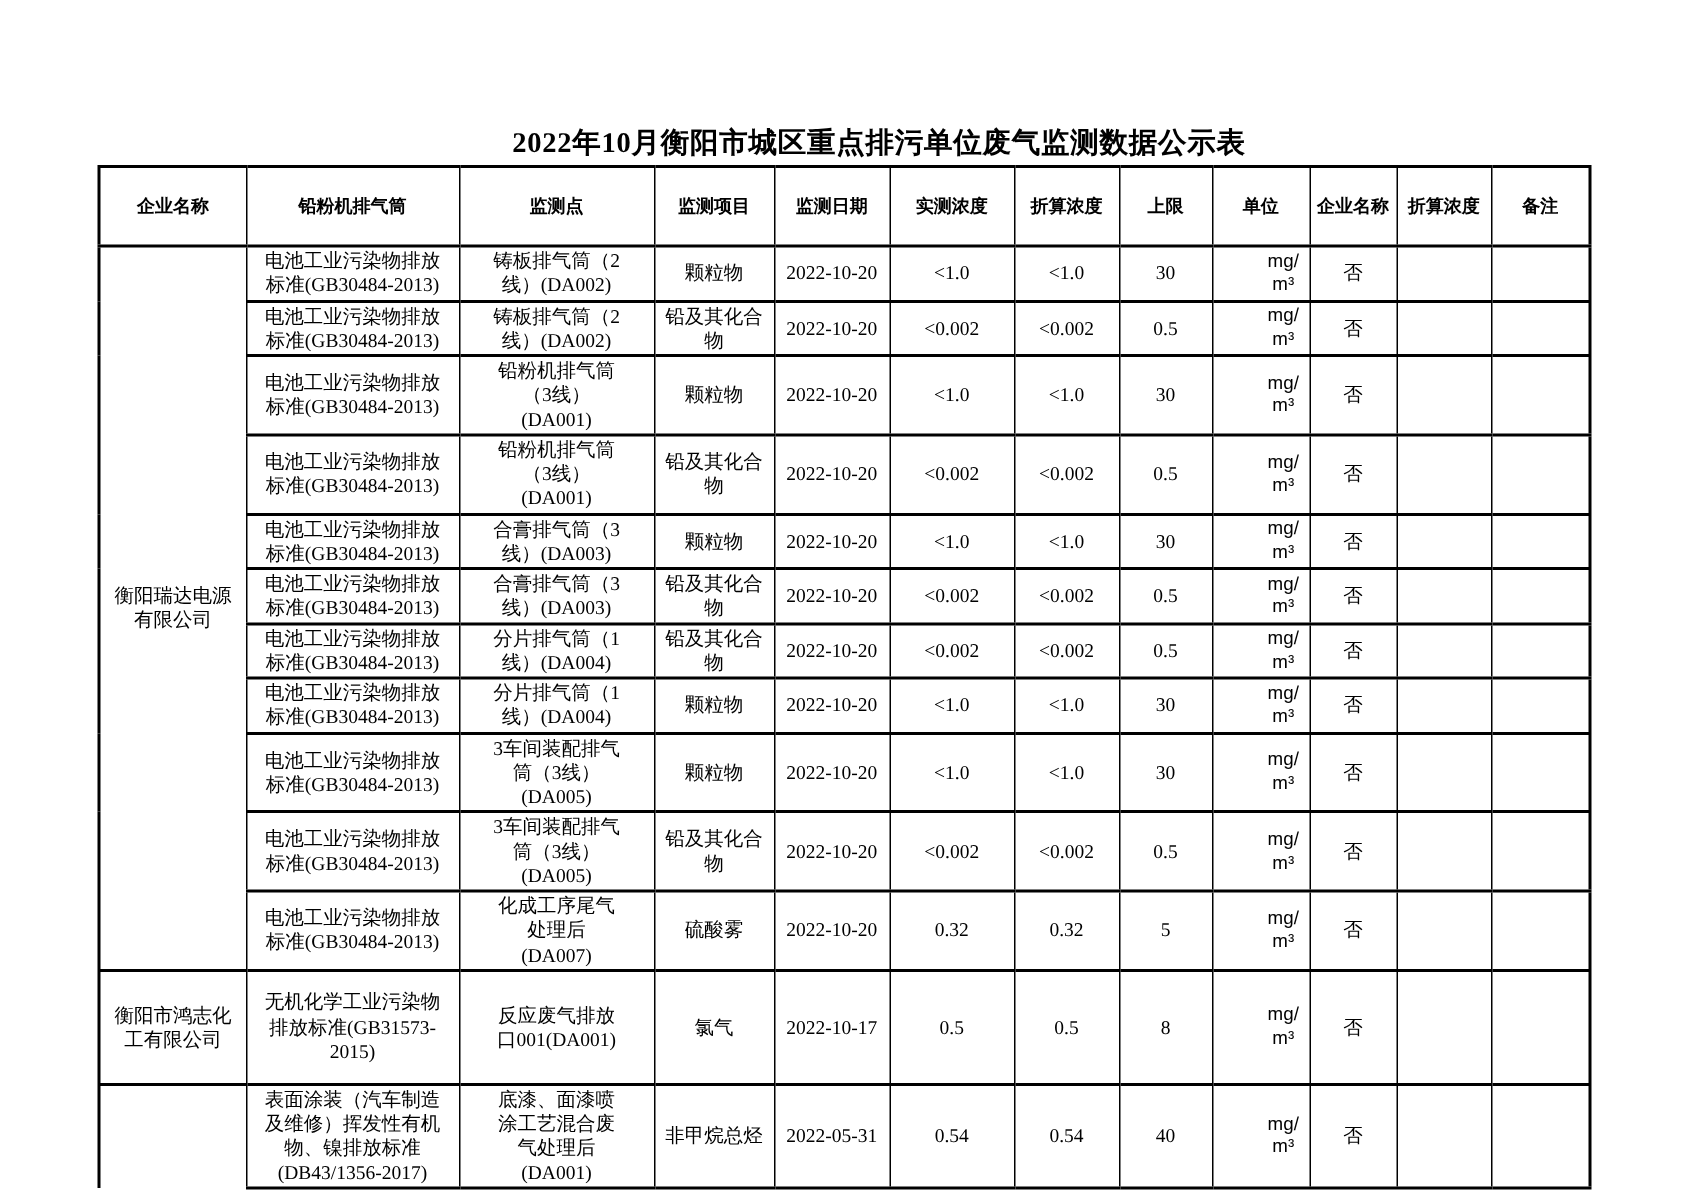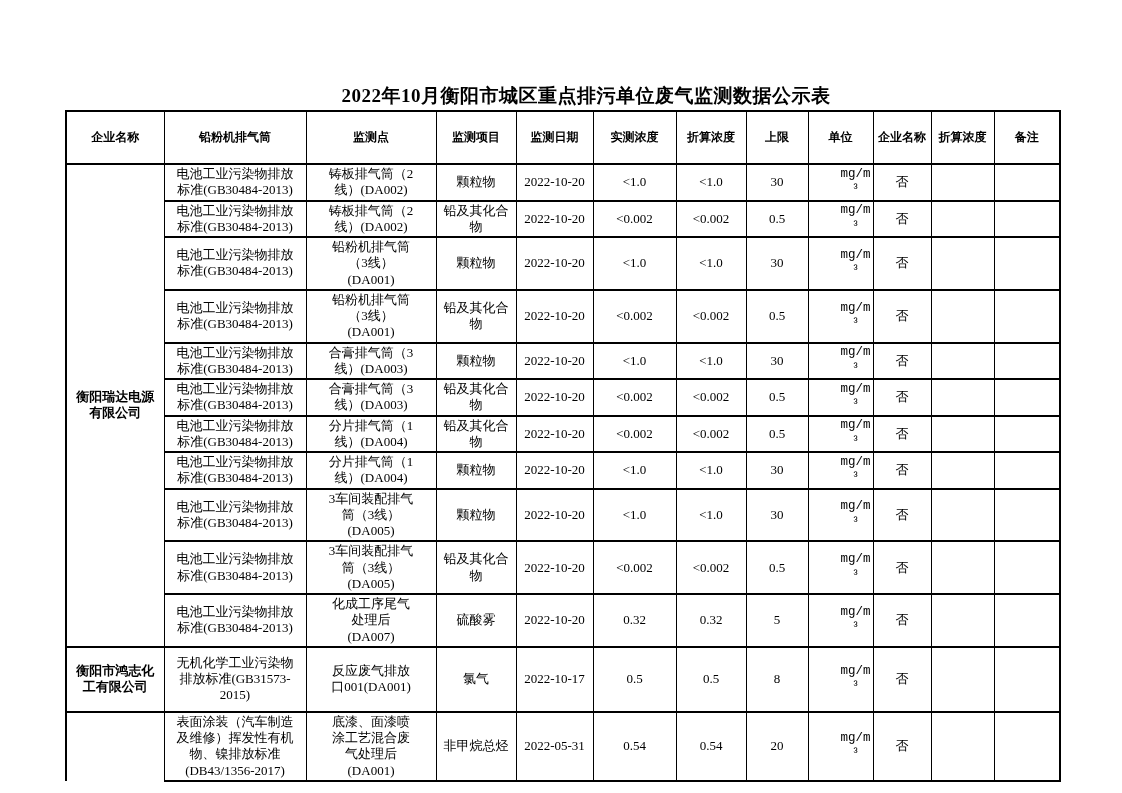--- a/index.html
+++ b/index.html
@@ -49,27 +49,27 @@
     overflow: hidden;
     word-break: break-word;
   }
   th {
     font-size: 12px;
     font-weight: bold;
     padding: 18px 1px;
   }
   thead tr { height: 40px; }
   tr.r    { height: 36px; }
-  tr.r12  { height: 65px; }
+  tr.r12  { height: 76px; }
   tr.r13  { height: 65px; margin-left: 34px; }
-  td.co   { padding: 1px 3px; font-weight: bold; }   
+  td.co   { padding: 1px 3px; }   
   td.std  { padding: 1px 8px; }
   td.pt   { padding: 1px 22px; }
   td.unit {
-    font-family: Liberation Mono, monospace;
+    font-family: Liberation Sans, sans-serif;
     font-size: 12.5px;
     padding-left: 32px;
   }
   td.nobottom { border-bottom: none; }  
 </style>
 </head>
 <body>
 
 <div class="sheet">
   <div class="doc-title">2022年10月衡阳市城区重点排污单位废气监测数据公示表</div>
@@ -265,21 +265,21 @@
         <td></td>
       </tr>
       <tr class="r13">
         <td class="co nobottom"></td>
         <td class="std">表面涂装（汽车制造及维修）挥发性有机物、镍排放标准(DB43/1356-2017)</td>
         <td class="pt">底漆、面漆喷涂工艺混合废气处理后(DA001)</td>
         <td>非甲烷总烃</td>
         <td>2022-05-31</td>
         <td>0.54</td>
         <td>0.54</td>
-        <td>20</td>
+        <td>40</td>
         <td class="unit">mg/m³</td>
         <td>否</td>
         <td></td>
         <td></td>
       </tr>
     </tbody>
   </table>
 </div>
 
 </body></html>

